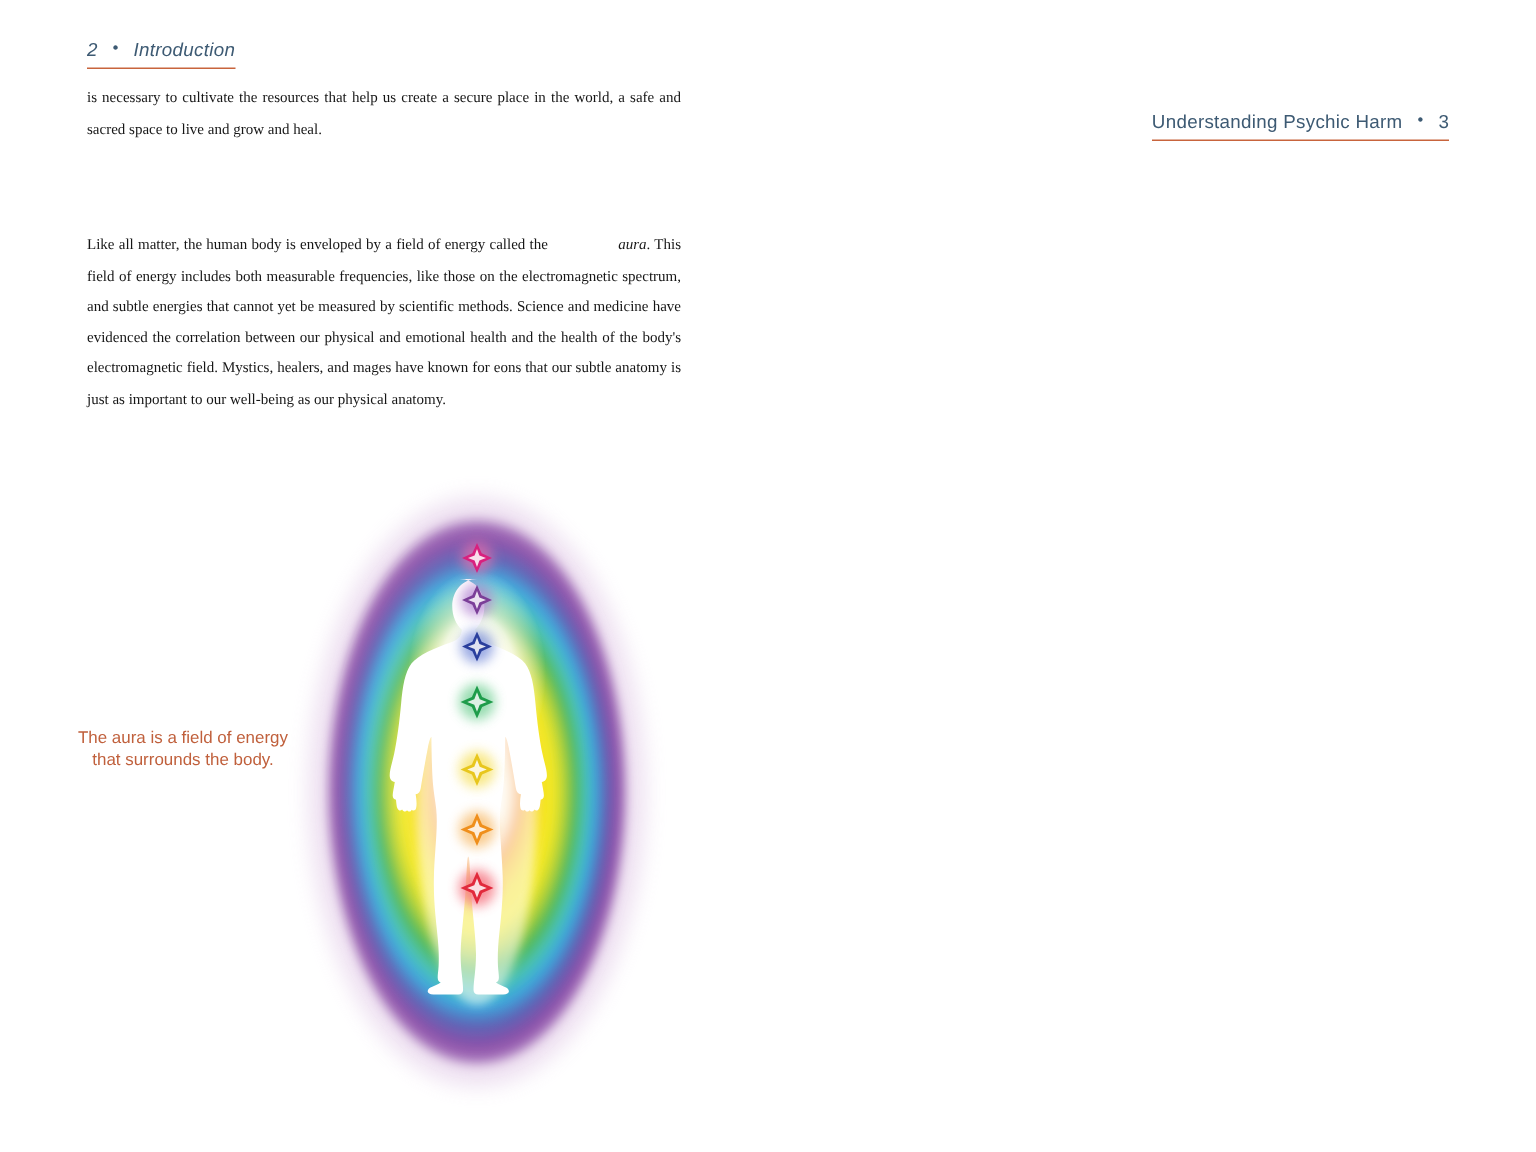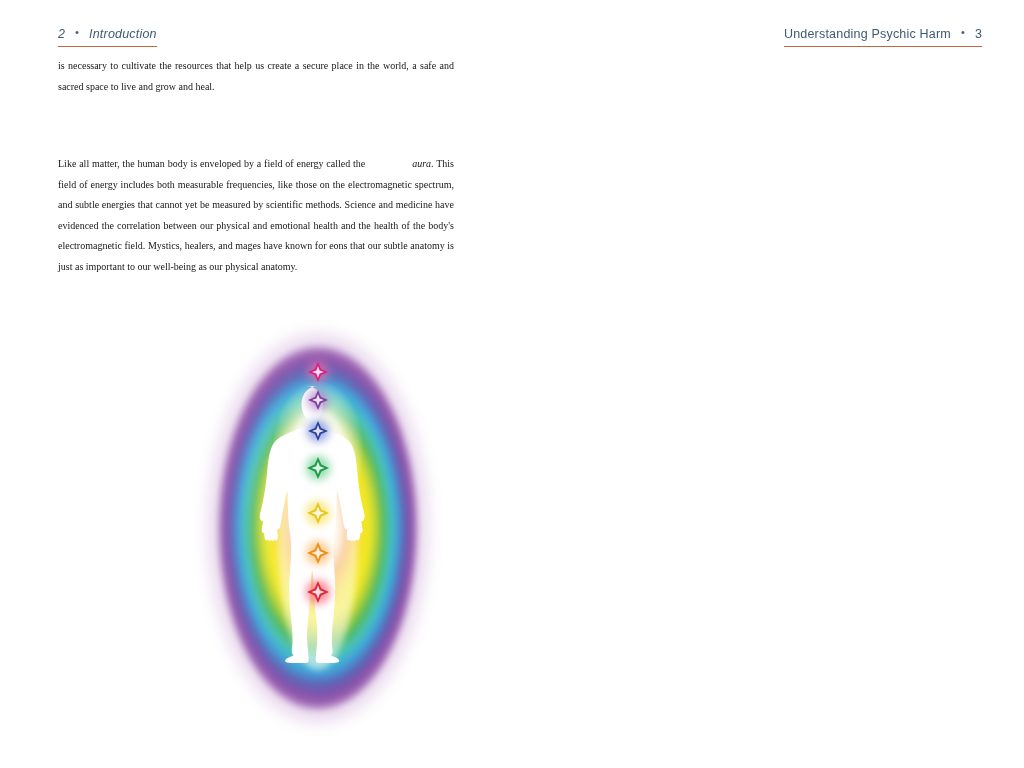--- a/index.html
+++ b/index.html
@@ -38,21 +38,21 @@
     top: 26px;
     font-family: "Liberation Sans", "DejaVu Sans", sans-serif;
     font-size: 12.5px;
     letter-spacing: 0.2px;
     color: #3d5a73;
     white-space: nowrap;
     padding-bottom: 5px;
     border-bottom: 1.4px solid #c8643c;
   }
   .runhead.left  { left: 58px; font-style: italic; }
-  .runhead.right { right: 42px; }
+  .runhead.right { right: 58px; margin-top: 48px; }
   .runhead .sep {
     display: inline-block;
     margin: 0 10px;
     color: #3d5a73;
     font-size: 11px;
     vertical-align: 2px;
   }
   .runhead .folio { letter-spacing: 0; }
 
   
@@ -115,20 +115,21 @@
 
     <div class="col left">
       <p>is necessary to cultivate the resources that help us create a secure place in the world, a safe and sacred space to live and grow and heal.</p>
     </div>
 
 
     <div class="col left" style="top:154px;">
       <p><span>Like all matter, the human body is enveloped by a field of energy called the </span><em>aura</em><span>. This field of energy includes both measurable frequencies, like those on the electromagnetic spectrum, and subtle energies that cannot yet be measured by scientific methods. Science and medicine have evidenced the correlation between our physical and emotional health and the health of the body's electromagnetic field. Mystics, healers, and mages have known for eons that our subtle anatomy is just as important to our well-being as our physical anatomy.</span></p>
     </div>
 
+    <div class="caption cap-left">The aura is a field of energy that surrounds the body.</div>
 
     <div class="figure" style="left:168px; top:300px;">
       <svg width="300" height="450" viewBox="0 0 300 450" xmlns="http://www.w3.org/2000/svg">
         <defs>
           <radialGradient id="auraL" cx="50%" cy="50%" r="50%">
             <stop offset="0%" stop-color="#ffffff"></stop>
             <stop offset="14%" stop-color="#ffffff"></stop>
             <stop offset="21%" stop-color="#fde9c0"></stop>
             <stop offset="27%" stop-color="#f68a1f"></stop>
             <stop offset="33%" stop-color="#f9b417"></stop>

